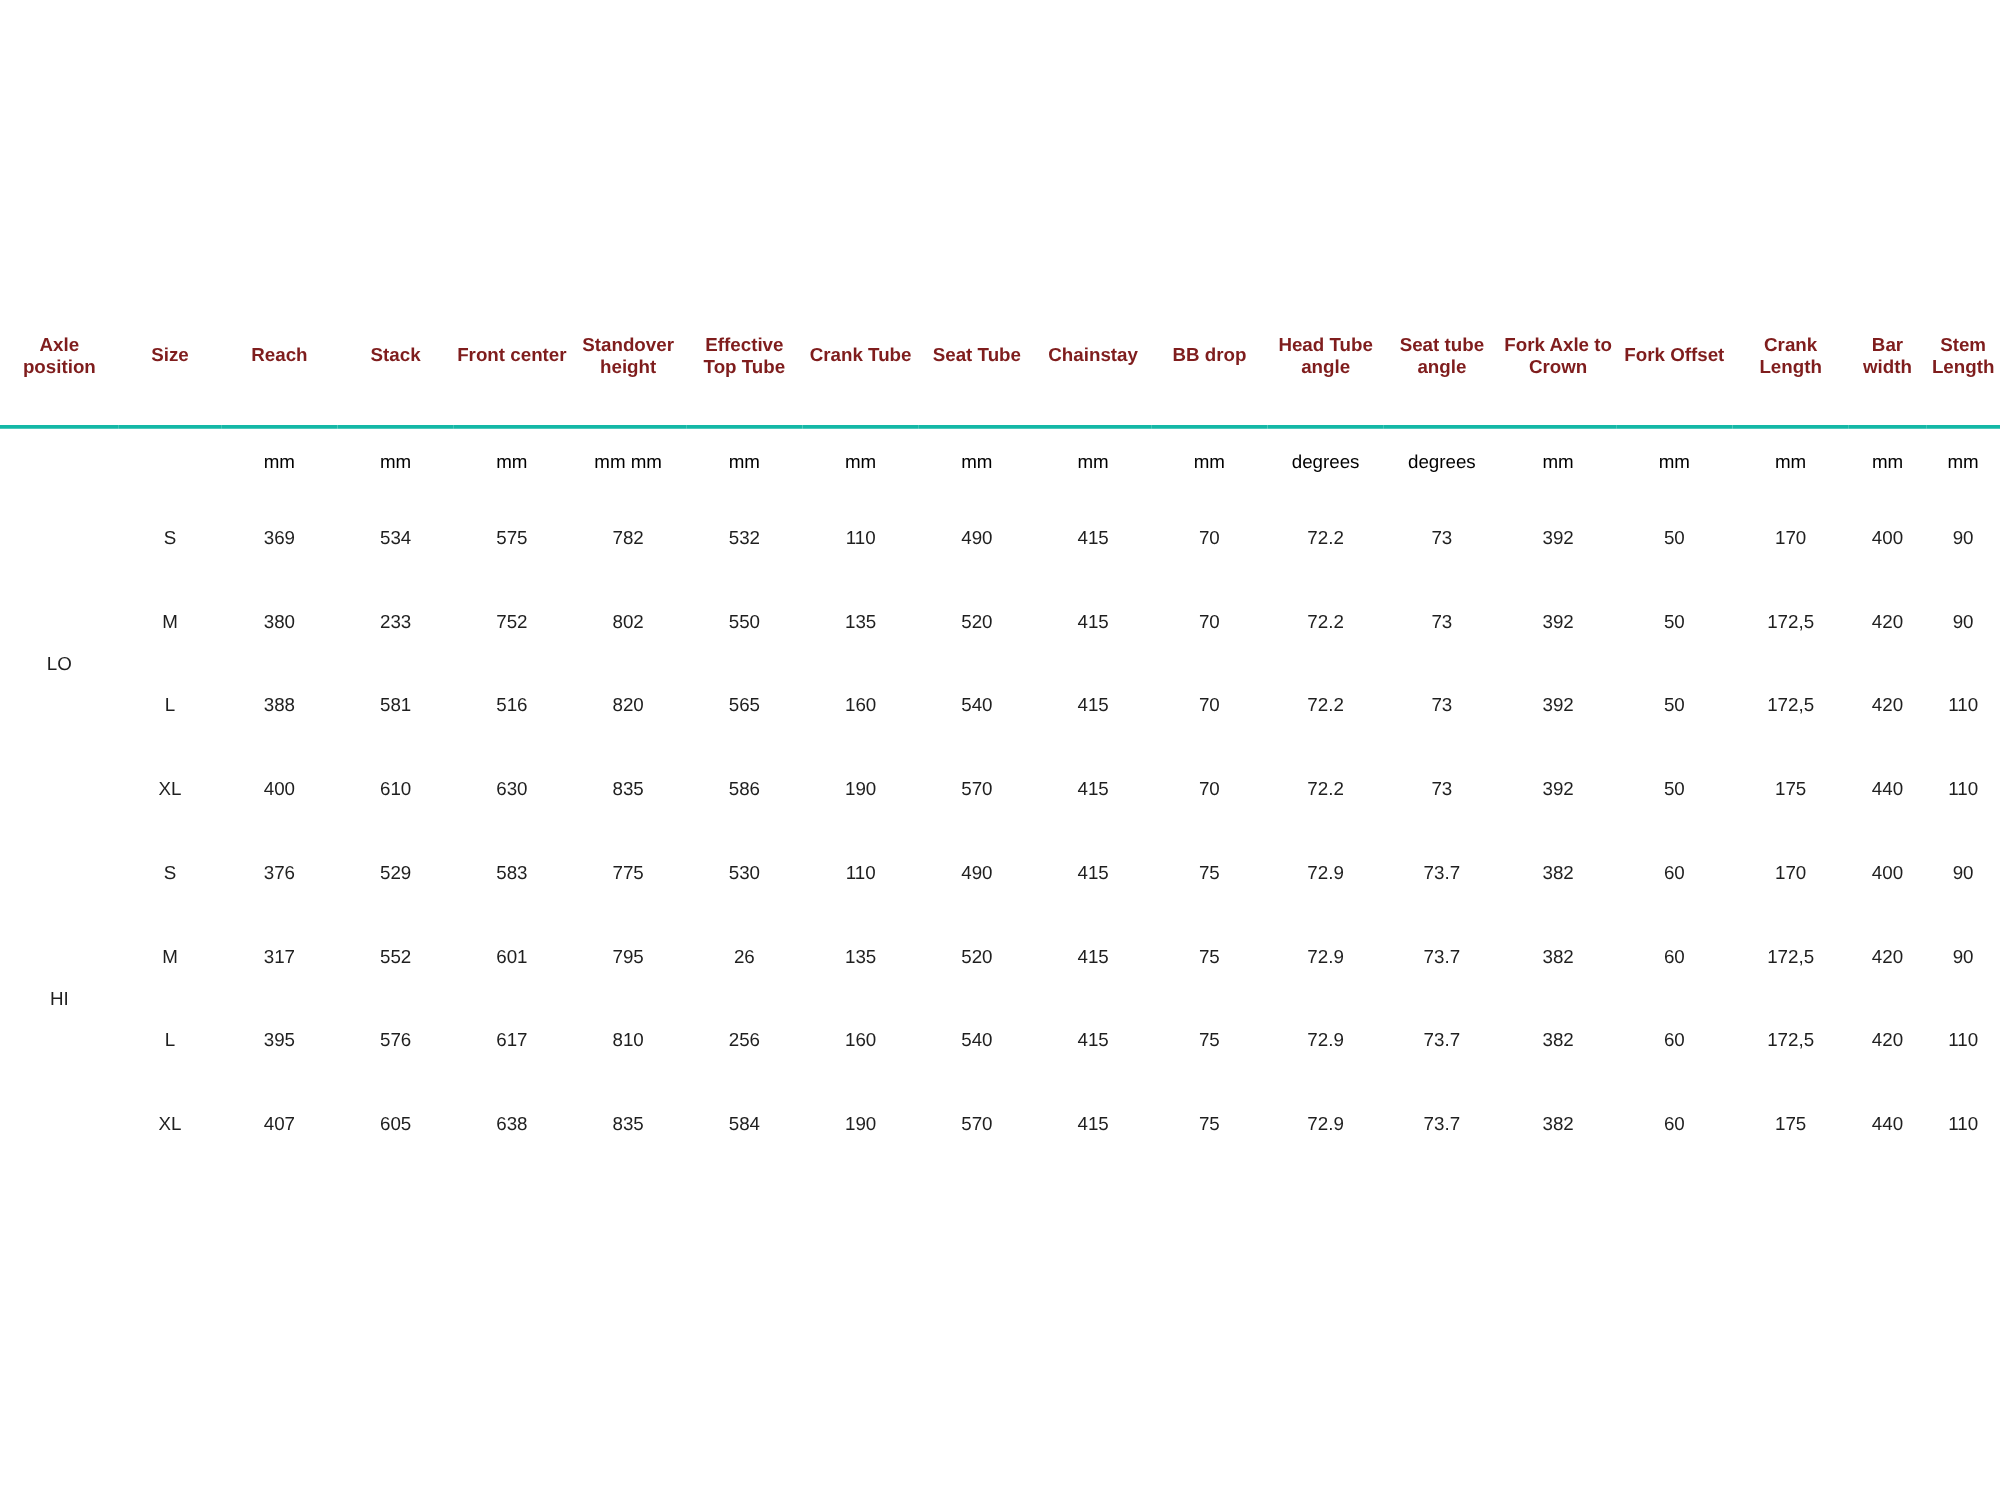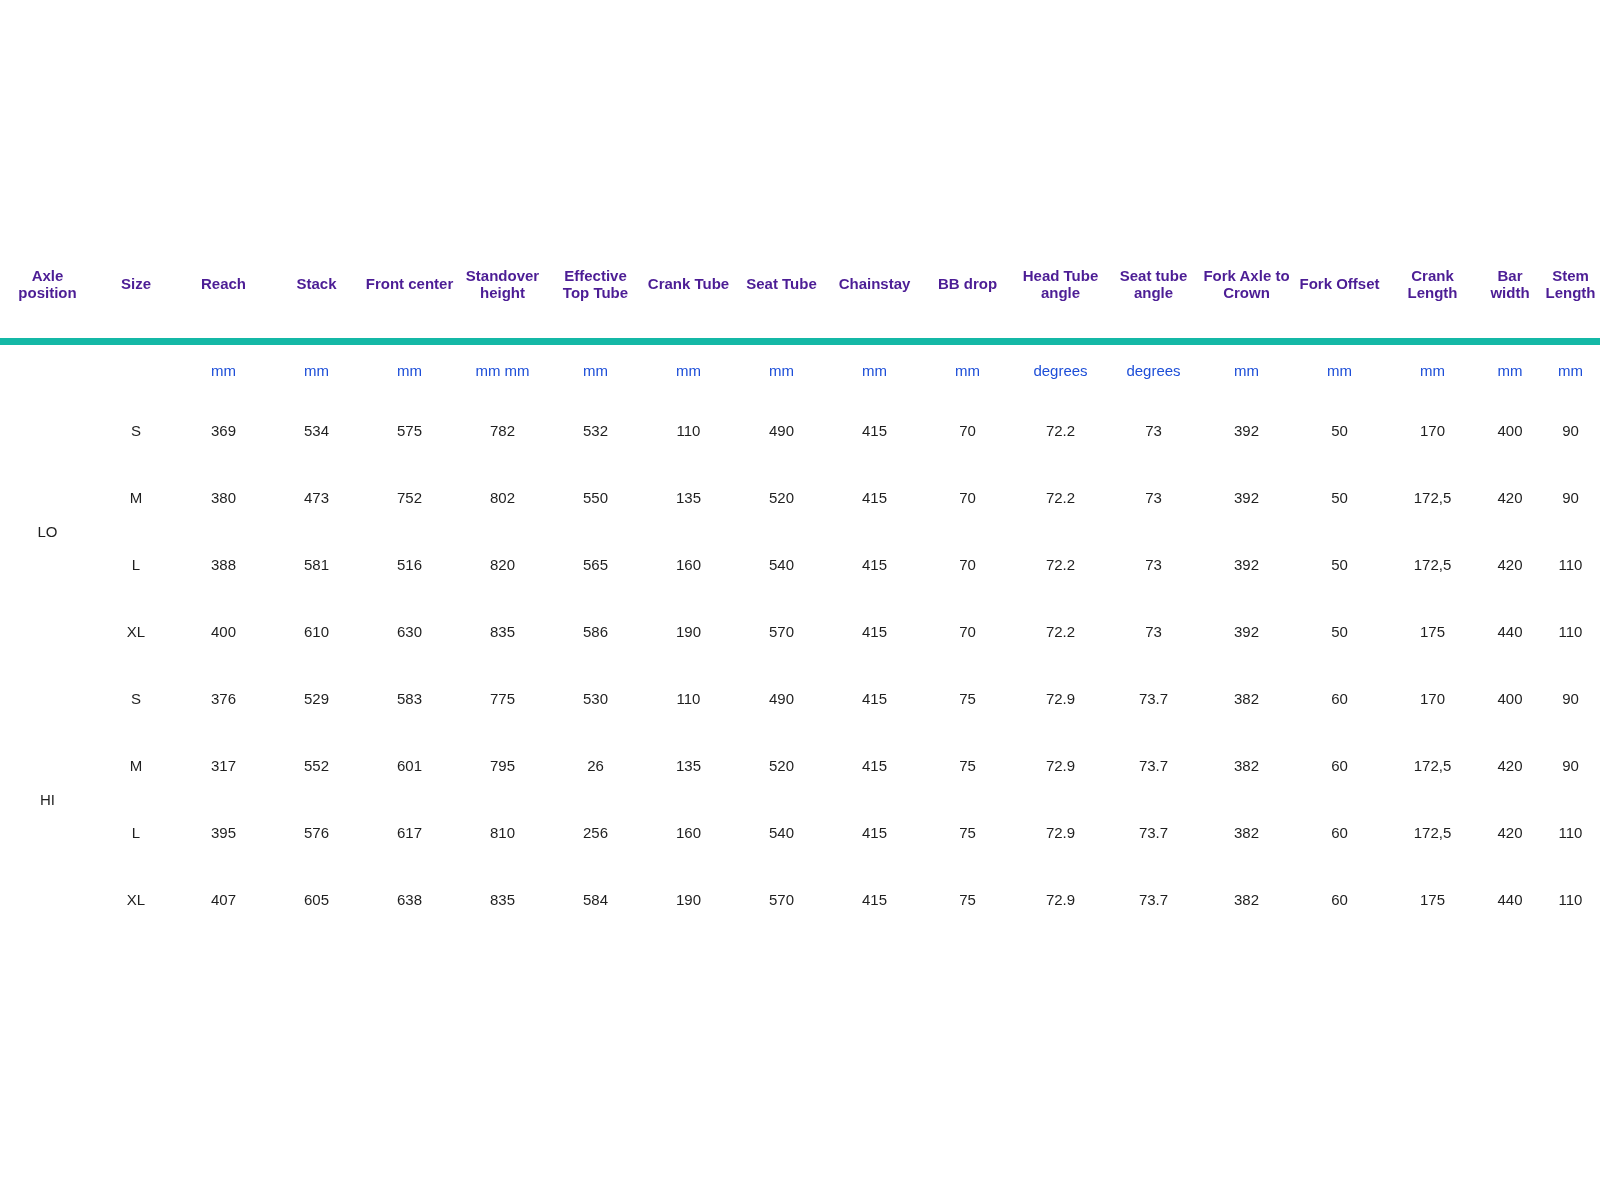--- a/index.html
+++ b/index.html
@@ -28,31 +28,31 @@
     margin-top: 232px;
   }
   table.geometry thead tr.header-row th {
     font-weight: 700;
     font-size: 15px;
     line-height: 1.12;
     text-align: center;
     vertical-align: middle;
     height: 109px;
     padding: 0 2px;
-    border-bottom: 7px solid #14b8a6;
-    color: #4c1d95;
+    border-bottom: 3px solid #14b8a6;
+    color: #7f1d1d;
   }
   table.geometry thead tr.units-row td {
     font-weight: 400;
     font-size: 15px;
     text-align: center;
     vertical-align: middle;
     height: 56px;
     padding: 0 2px;
-    color: #1d4ed8;
+    color: #000000;
   }
   table.geometry tbody td {
     font-weight: 400;
     font-size: 15px;
     text-align: center;
     vertical-align: middle;
     height: 67px;
     padding: 0 2px;
     color: #1f1f1f;
   }
@@ -146,21 +146,21 @@
           <td>73</td>
           <td>392</td>
           <td>50</td>
           <td>170</td>
           <td>400</td>
           <td>90</td>
         </tr>
         <tr>
           <td>M</td>
           <td>380</td>
-          <td>473</td>
+          <td>233</td>
           <td>752</td>
           <td>802</td>
           <td>550</td>
           <td>135</td>
           <td>520</td>
           <td>415</td>
           <td>70</td>
           <td>72.2</td>
           <td>73</td>
           <td>392</td>

